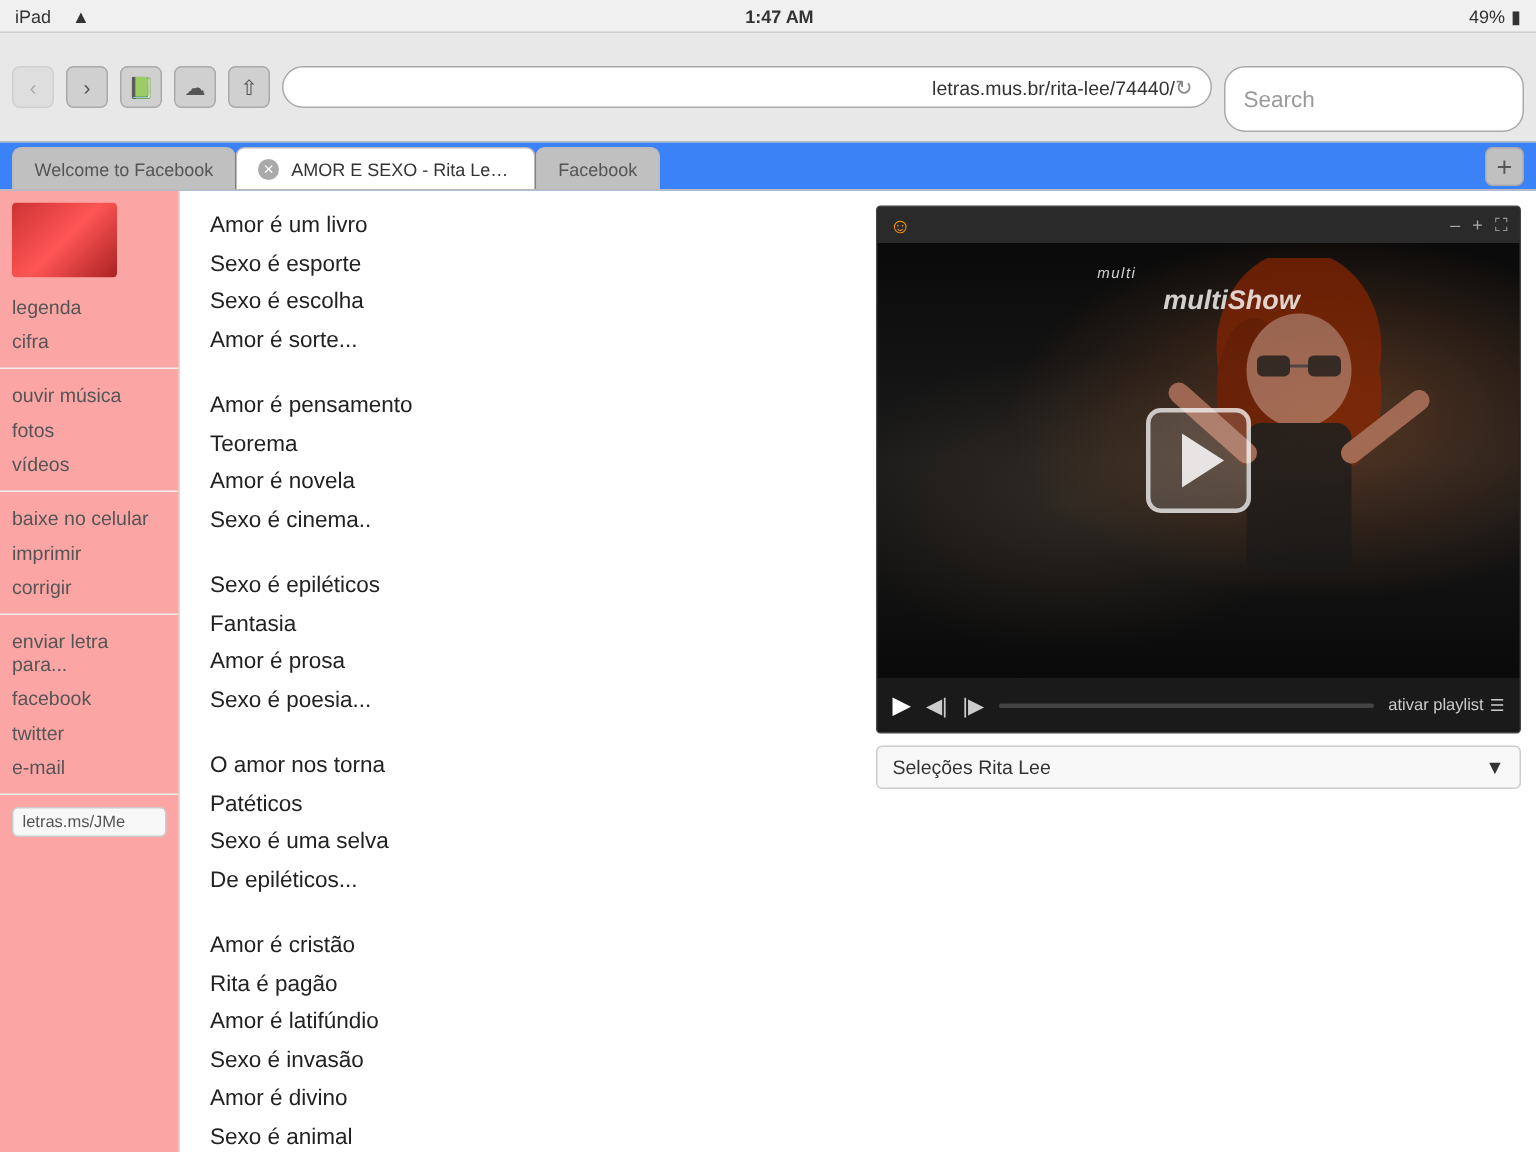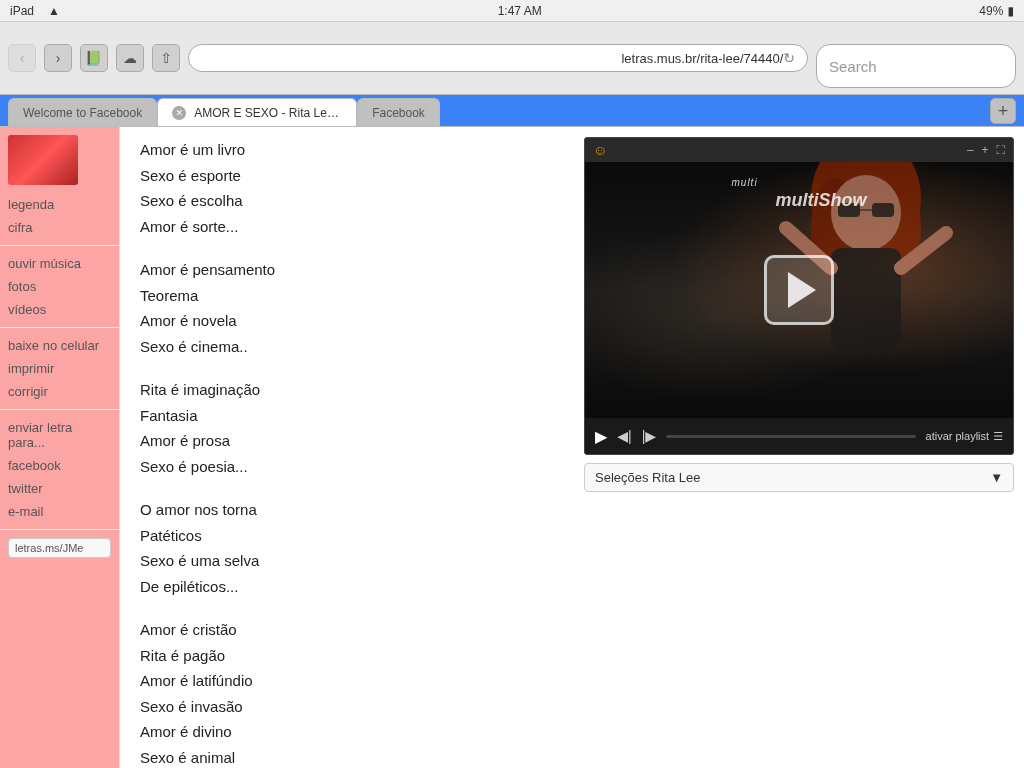--- a/index.html
+++ b/index.html
@@ -11,21 +11,21 @@
       height: 22px;
       display: flex;
       align-items: center;
       justify-content: space-between;
       padding: 0 10px;
       font-size: 12px;
       color: #333;
       border-bottom: 1px solid #ccc;
     }
     .status-left { display: flex; align-items: flex-start; gap: 14px; }
-    .status-center { font-weight: 400; }
+    .status-center { font-weight: 700; }
     .status-right { display: flex; align-items: center; gap: 4px; }
 
     
     .browser-chrome {
       background: #e8e8e8;
       border-bottom: 1px solid #bbb;
       padding: 6px 8px;
       display: flex;
       align-items: center;
       gap: 8px;
@@ -199,21 +199,21 @@
     .video-controls-top {
       display: flex; gap: 8px; align-items: center;
     }
     .video-ctrl-btn {
       color: #aaa;
       font-size: 12px;
       cursor: pointer;
     }
     .video-screen {
       width: 100%;
-      height: 256px;
+      height: 290px;
       background: #111;
       position: relative;
       display: flex; align-items: center; justify-content: center;
       overflow: hidden;
     }
     .video-bg {
       position: absolute;
       inset: 0;
       background: linear-gradient(135deg, #1a1a1a 0%, #2d2d2d 30%, #1a1a1a 60%, #0a0a0a 100%);
     }
@@ -382,21 +382,21 @@
         <div>Sexo é escolha</div>
         <div>Amor é sorte...</div>
       </div>
       <div class="lyrics-stanza">
         <div>Amor é pensamento</div>
         <div>Teorema</div>
         <div>Amor é novela</div>
         <div>Sexo é cinema..</div>
       </div>
       <div class="lyrics-stanza">
-        <div>Rita é imaginação</div>
+        <div>Sexo é epiléticos</div>
         <div>Fantasia</div>
         <div>Amor é prosa</div>
         <div>Sexo é poesia...</div>
       </div>
       <div class="lyrics-stanza">
         <div>O amor nos torna</div>
         <div>Patéticos</div>
         <div>Sexo é uma selva</div>
         <div>De epiléticos...</div>
       </div>

